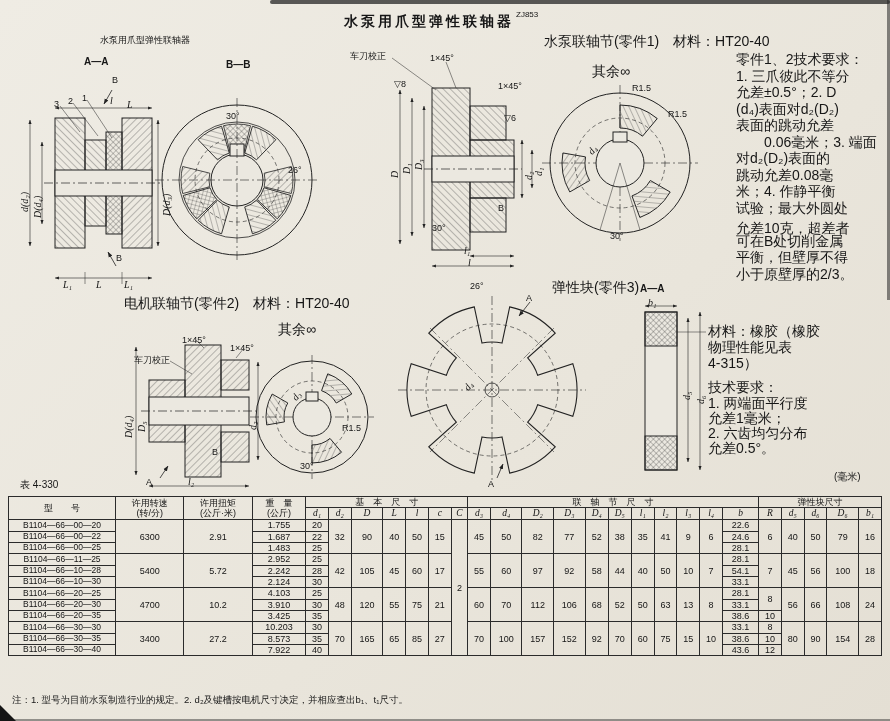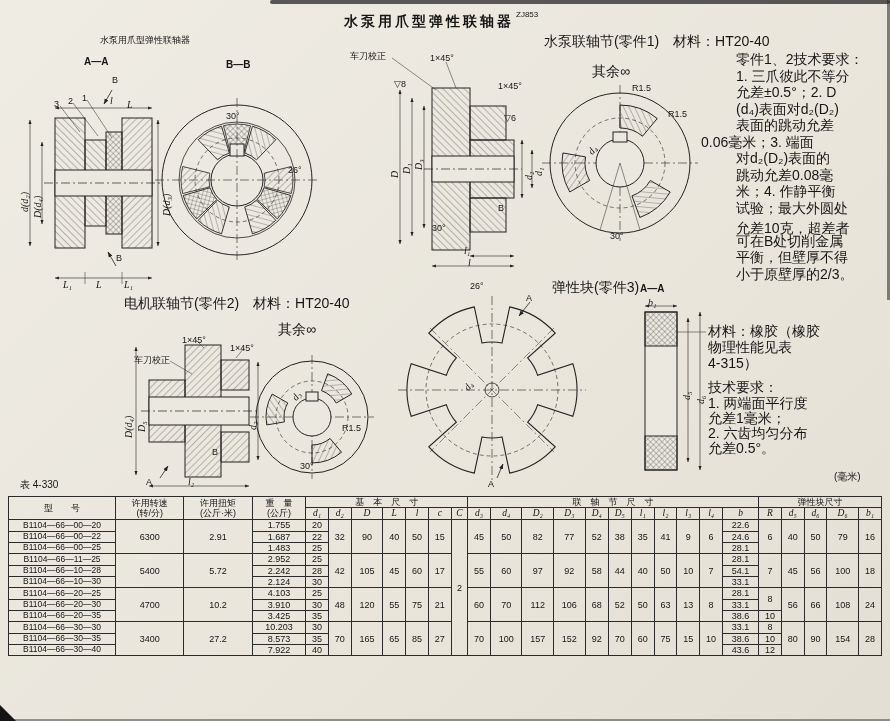--- a/index.html
+++ b/index.html
@@ -217,21 +217,21 @@
   <span class="lbl" style="left:632px;top:84px">R1.5</span>
   <span class="lbl" style="left:668px;top:110px">R1.5</span>
   <span class="lbl" style="left:610px;top:232px">30°</span>
   <span class="lbl it rot45" style="left:586px;top:150px">d₄</span>
 
   <span class="lbl s95" style="left:736px;top:52px">零件1、2技术要求：</span>
   <span class="lbl s95" style="left:736px;top:69px">1. 三爪彼此不等分</span>
   <span class="lbl s95" style="left:736px;top:85px">允差±0.5°；2. D</span>
   <span class="lbl s95" style="left:736px;top:102px">(d₄)表面对d₂(D₂)</span>
   <span class="lbl s95" style="left:736px;top:118px">表面的跳动允差</span>
-  <span class="lbl s95" style="left:701px;top:135px">0.06毫米；3. 端面</span>
+  <span class="lbl s95" style="left:764px;top:135px">0.06毫米；3. 端面</span>
   <span class="lbl s95" style="left:736px;top:151px">对d₂(D₂)表面的</span>
   <span class="lbl s95" style="left:736px;top:168px">跳动允差0.08毫</span>
   <span class="lbl s95" style="left:736px;top:184px">米；4. 作静平衡</span>
   <span class="lbl s95" style="left:736px;top:201px">试验；最大外圆处</span>
   <span class="lbl s95" style="left:736px;top:221px">允差10克，超差者</span>
   <span class="lbl s95" style="left:736px;top:234px">可在B处切削金属</span>
   <span class="lbl s95" style="left:736px;top:250px">平衡，但壁厚不得</span>
   <span class="lbl s95" style="left:736px;top:267px">小于原壁厚的2/3。</span>
 
   <span class="lbl s95" style="left:124px;top:296px">电机联轴节(零件2)　材料：HT20-40</span>
@@ -472,18 +472,19 @@
           <tr>
             <td class="cm">B1104—66—30—40</td>
             <td>7.922</td>
             <td>40</td>
             <td>43.6</td>
             <td>12</td>
           </tr>
         </tbody>
       </table>
   </div>
+  <div class="note">注：1. 型号为目前水泵制造行业的规定。2. d₂及键槽按电机尺寸决定，并相应查出b₁、t₁尺寸。</div>
 
   <div class="artifact a-top"></div>
   <div class="artifact a-right"></div>
   <div class="artifact a-bottom"></div>
   <div class="artifact a-bl"></div>
 </div>
 
 </body></html>

